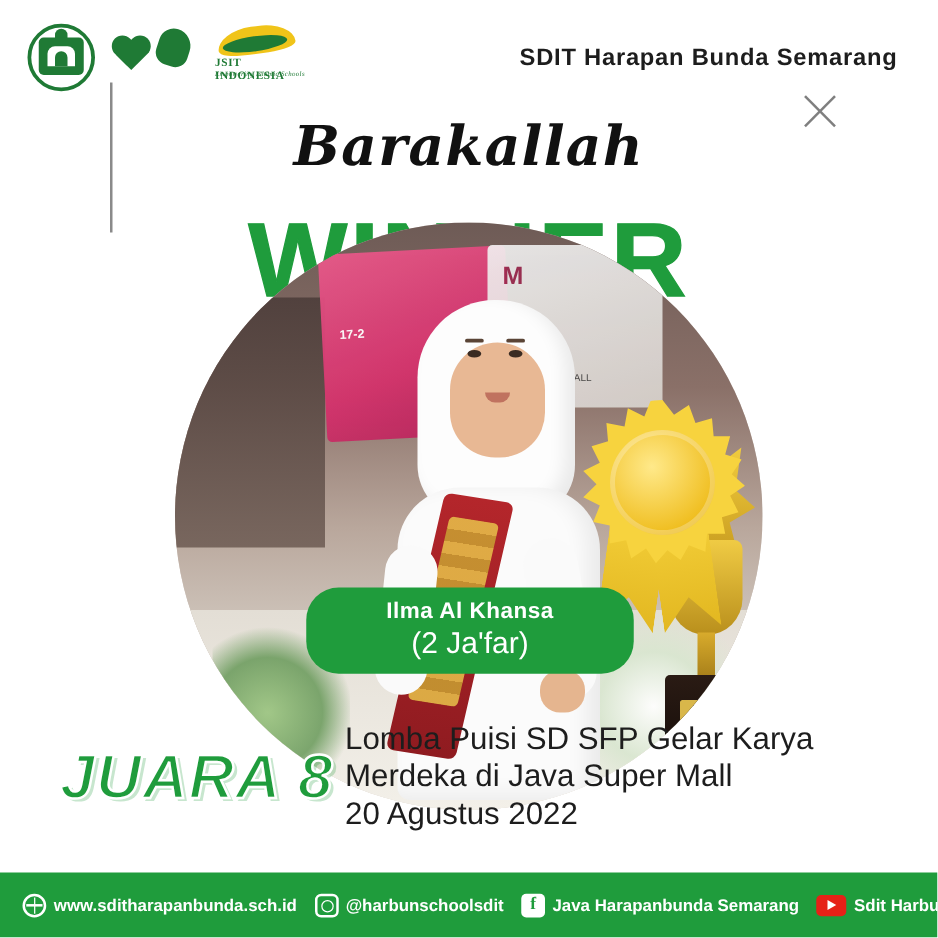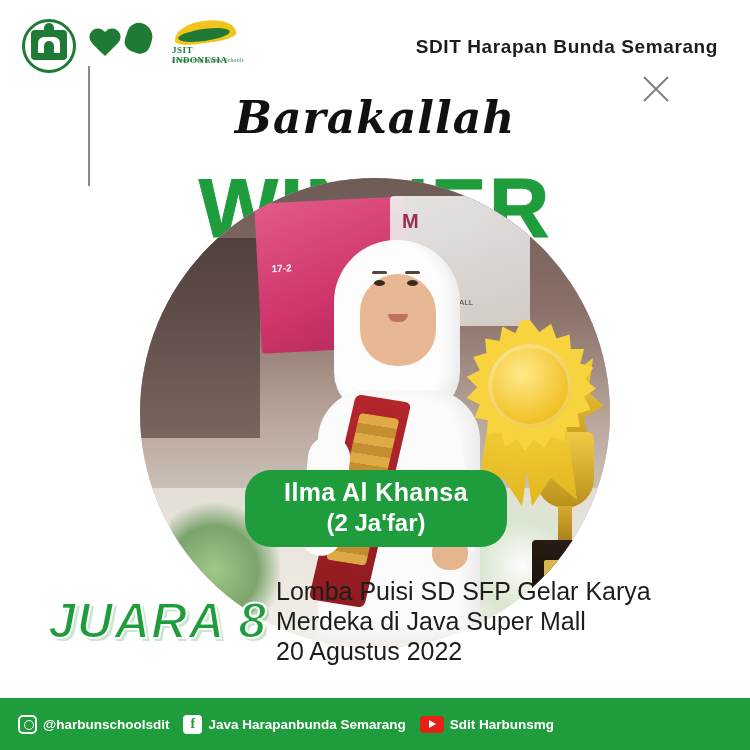--- a/index.html
+++ b/index.html
@@ -396,22 +396,22 @@
   .name-pill {
     position: absolute;
     left: 245px; top: 470px;
     width: 262px;
     background: #1f9c3c;
     border-radius: 26px;
     padding: 8px 0 10px;
     text-align: center;
     color: #fff;
   }
-  .name-pill .n1 { font-size: 25px; font-weight: bold; letter-spacing: .4px; }
-  .name-pill .n2 { font-size: 24px; font-weight: bold; margin-top: 2px; }
+  .name-pill .n1 { font-size: 18px; font-weight: bold; letter-spacing: .4px; }
+  .name-pill .n2 { font-size: 24px; font-weight: normal; margin-top: 2px; }
 
   
   .juara {
     position: absolute;
     left: 48px; top: 592px;
     font-size: 50px;
     font-weight: bold;
     font-style: italic;
     color: #1f9c3c;
     letter-spacing: 1px;
@@ -569,20 +569,24 @@
 
   <div class="juara">JUARA 8</div>
   <div class="event">
     <div>Lomba Puisi SD SFP Gelar Karya</div>
     <div>Merdeka di Java Super Mall</div>
     <div>20 Agustus 2022</div>
   </div>
 
   <div class="footer">
     <div class="fitem">
+      <span class="ficon globe"></span>
+      <span>www.sditharapanbunda.sch.id</span>
+    </div>
+    <div class="fitem">
       <span class="ficon ig"></span>
       <span>@harbunschoolsdit</span>
     </div>
     <div class="fitem">
       <span class="ficon fb">f</span>
       <span>Java Harapanbunda Semarang</span>
     </div>
     <div class="fitem">
       <span class="ficon yt"></span>
       <span>Sdit Harbunsmg</span>

